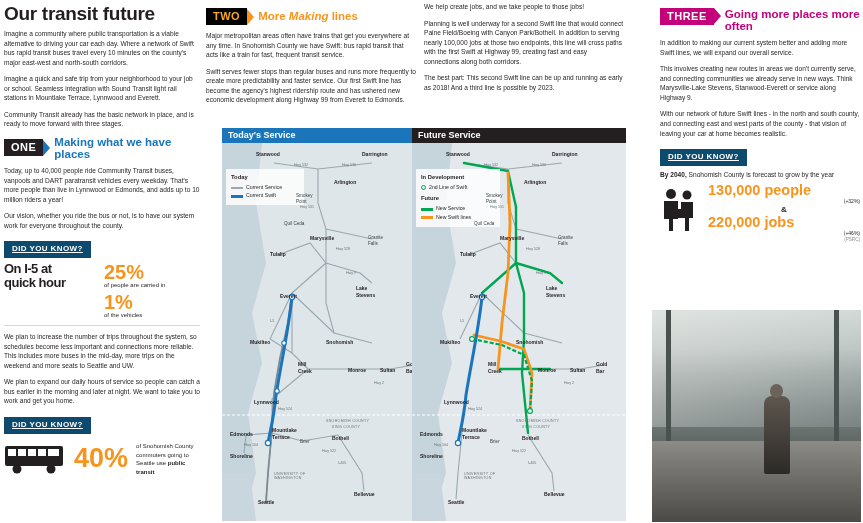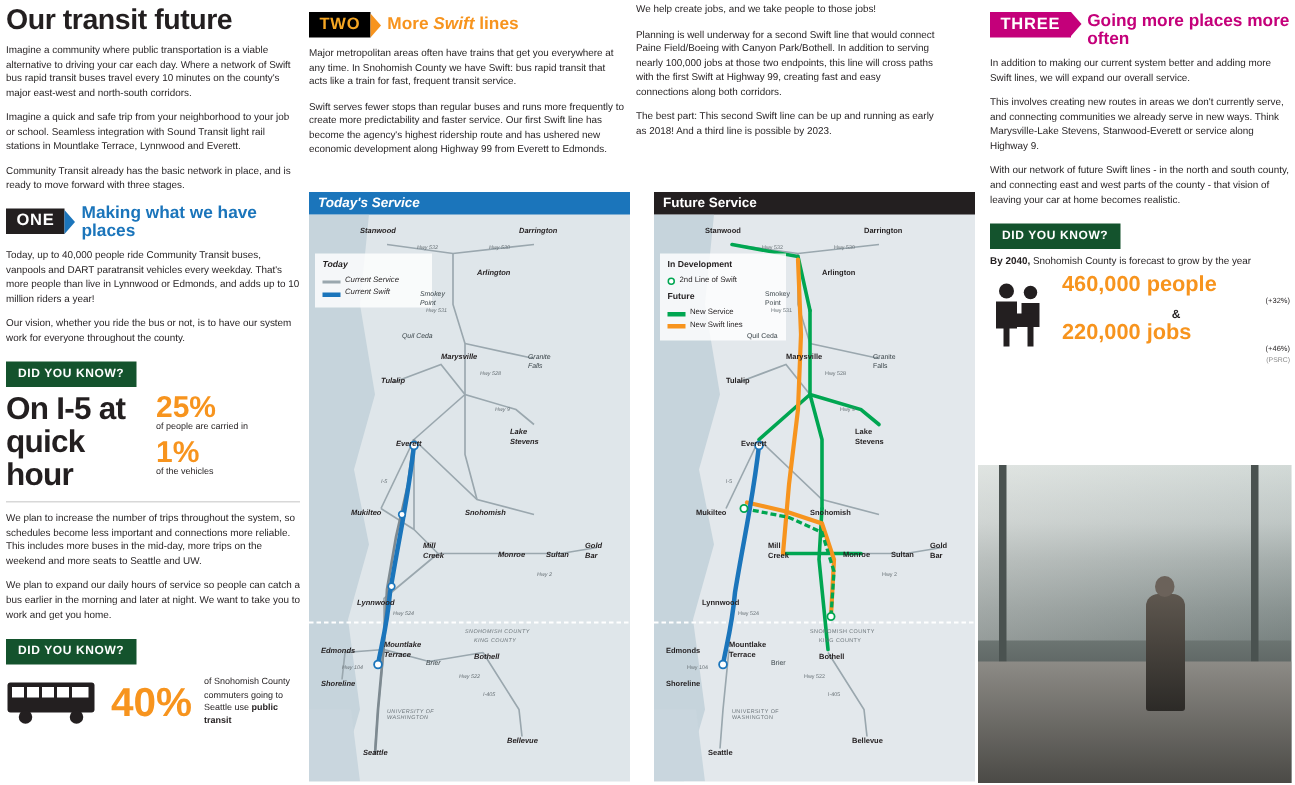--- a/index.html
+++ b/index.html
@@ -34,25 +34,25 @@
     width:0;height:0;border-top:8px solid transparent;border-bottom:8px solid transparent;
     border-left:7px solid #231f20; margin-right:4px;
   }
   .num-arrow.blue { border-left-color:#1b75bb; }
   .num-arrow.magenta { border-left-color:#c4007a; }
   .num-title { font-size:11.5px; font-weight:bold; color:#1b75bb; line-height:1.05; }
   .num-title.magenta { color:#c4007a; }
   .num-title.orange-t { color:#f7941e; }
 
   .dyk {
-    background:#14532d; color:#fff; font-weight:bold; font-size:8px;
-    display:inline-block; padding:3px 8px; letter-spacing:0.4px; margin: 4px 0 4px 0;
+    background:#0c4a6e; color:#fff; font-weight:bold; font-size:8px;
+    display:inline-block; padding:3px 8px; letter-spacing:0.4px; margin: 4px 0 4px 0; text-decoration: underline;
   }
   .stat-row { display:flex; align-items:flex-start; gap:8px; margin-bottom:6px;}
-  .stat-left { font-size:21px; font-weight:bold; line-height:1.05; letter-spacing:-0.5px;}
+  .stat-left { font-size:13px; font-weight:bold; line-height:1.05; letter-spacing:-0.5px;}
   .stat-big { font-size:20px; font-weight:bold; color:#f7941e; line-height:1; }
   .stat-small { font-size:6px; color:#231f20; line-height:1.25; }
 
   .bus-stat { display:flex; align-items:center; gap:8px; margin-top:4px;}
   .pct40 { font-size:27px; font-weight:bold; color:#f7941e; line-height:0.95; }
 
   
   .col2 { position:absolute; left:206px; top:2px; width:210px; }
   .col3 { position:absolute; left:424px; top:2px; width:200px; }
   .col4 { position:absolute; left:660px; top:2px; width:200px; }
@@ -60,22 +60,22 @@
   .swift-i { font-style:italic; }
 
   
   .mapwrap { position:absolute; left:206px; top:128px; width:432px; height:393px; }
   .map-hdr {
     background:#1b75bb; color:#fff; font-weight:bold; font-size:9px;
     padding:3px 6px; line-height:1.1;
   }
   .map-hdr.future { background:#231f20; }
   .mapcol { position:absolute; top:0; width:214px; height:393px; }
-  .mapcol.left { left:0;font-style:italic; }
-  .mapcol.right { left:230px; }
+  .mapcol.left { left:16px; }
+  .mapcol.right { left:206px; }
   .mapbody {
     position:absolute; top:15px; left:0; right:0; bottom:0;
     background:#dfe6ea; overflow:hidden;
   }
   .mapbody.f { background:#e3e8ec; }
 
   .legend {
     position:absolute; left:4px; top:26px; background:rgba(255,255,255,0.82);
     padding:4px 5px; font-size:5.2px; line-height:1.5; width:78px;
   }
@@ -174,21 +174,21 @@
         <span class="stat-small">of Snohomish County commuters going to Seattle use </span><span class="stat-small" style="font-weight:bold;">public transit</span>
       </div>
     </div>
   </div>
 
   <div class="col2">
     <div class="num-band">
       <div class="num-box orange">TWO</div>
       <div class="num-arrow" style="border-left-color:#f7941e;"></div>
       <div class="num-title orange-t">
-        <span>More </span><span class="swift-i">Swift</span><span> lines</span>
+        <span>More </span><span class="swift-i">Making</span><span> lines</span>
       </div>
     </div>
     <p class="p">Major metropolitan areas often have trains that get you everywhere at any time. In Snohomish County we have Swift: bus rapid transit that acts like a train for fast, frequent transit service.</p>
     <p class="p">Swift serves fewer stops than regular buses and runs more frequently to create more predictability and faster service. Our first Swift line has become the agency's highest ridership route and has ushered new economic development along Highway 99 from Everett to Edmonds.</p>
   </div>
 
   <div class="col3">
     <p class="p">We help create jobs, and we take people to those jobs!</p>
     <p class="p">Planning is well underway for a second Swift line that would connect Paine Field/Boeing with Canyon Park/Bothell. In addition to serving nearly 100,000 jobs at those two endpoints, this line will cross paths with the first Swift at Highway 99, creating fast and easy connections along both corridors.</p>
     <p class="p">The best part: This second Swift line can be up and running as early as 2018! And a third line is possible by 2023.</p>
@@ -212,21 +212,21 @@
 
     <div style="display:flex; align-items:center; gap:8px;">
       <svg width="40" height="46" viewBox="0 0 40 46">
         <circle cx="11" cy="7" r="5" fill="#231f20"></circle>
         <path d="M4 14 h14 v18 h-5 v12 h-4 v-12 h-5 z" fill="#231f20"></path>
         <circle cx="27" cy="8" r="4.5" fill="#231f20"></circle>
         <path d="M21 15 h12 v16 h-4 v13 h-4 v-13 h-4 z" fill="#231f20"></path>
         <rect x="18" y="22" width="10" height="9" fill="#231f20"></rect>
       </svg>
       <div style="flex:1;">
-        <div style="font-size:14.5px;font-weight:bold;color:#f7941e;line-height:1;">460,000 people</div>
+        <div style="font-size:14.5px;font-weight:bold;color:#f7941e;line-height:1;">130,000 people</div>
         <div style="font-size:5px;color:#231f20;text-align:right;">(+32%)</div>
         <div style="font-size:8px;font-weight:bold;text-align:center;">&amp;</div>
         <div style="font-size:14.5px;font-weight:bold;color:#f7941e;line-height:1;">220,000 jobs</div>
         <div style="font-size:5px;color:#231f20;text-align:right;">(+46%)</div>
       </div>
     </div>
     <div class="psrc">(PSRC)</div>
   </div>
 
   <div class="mapwrap">

